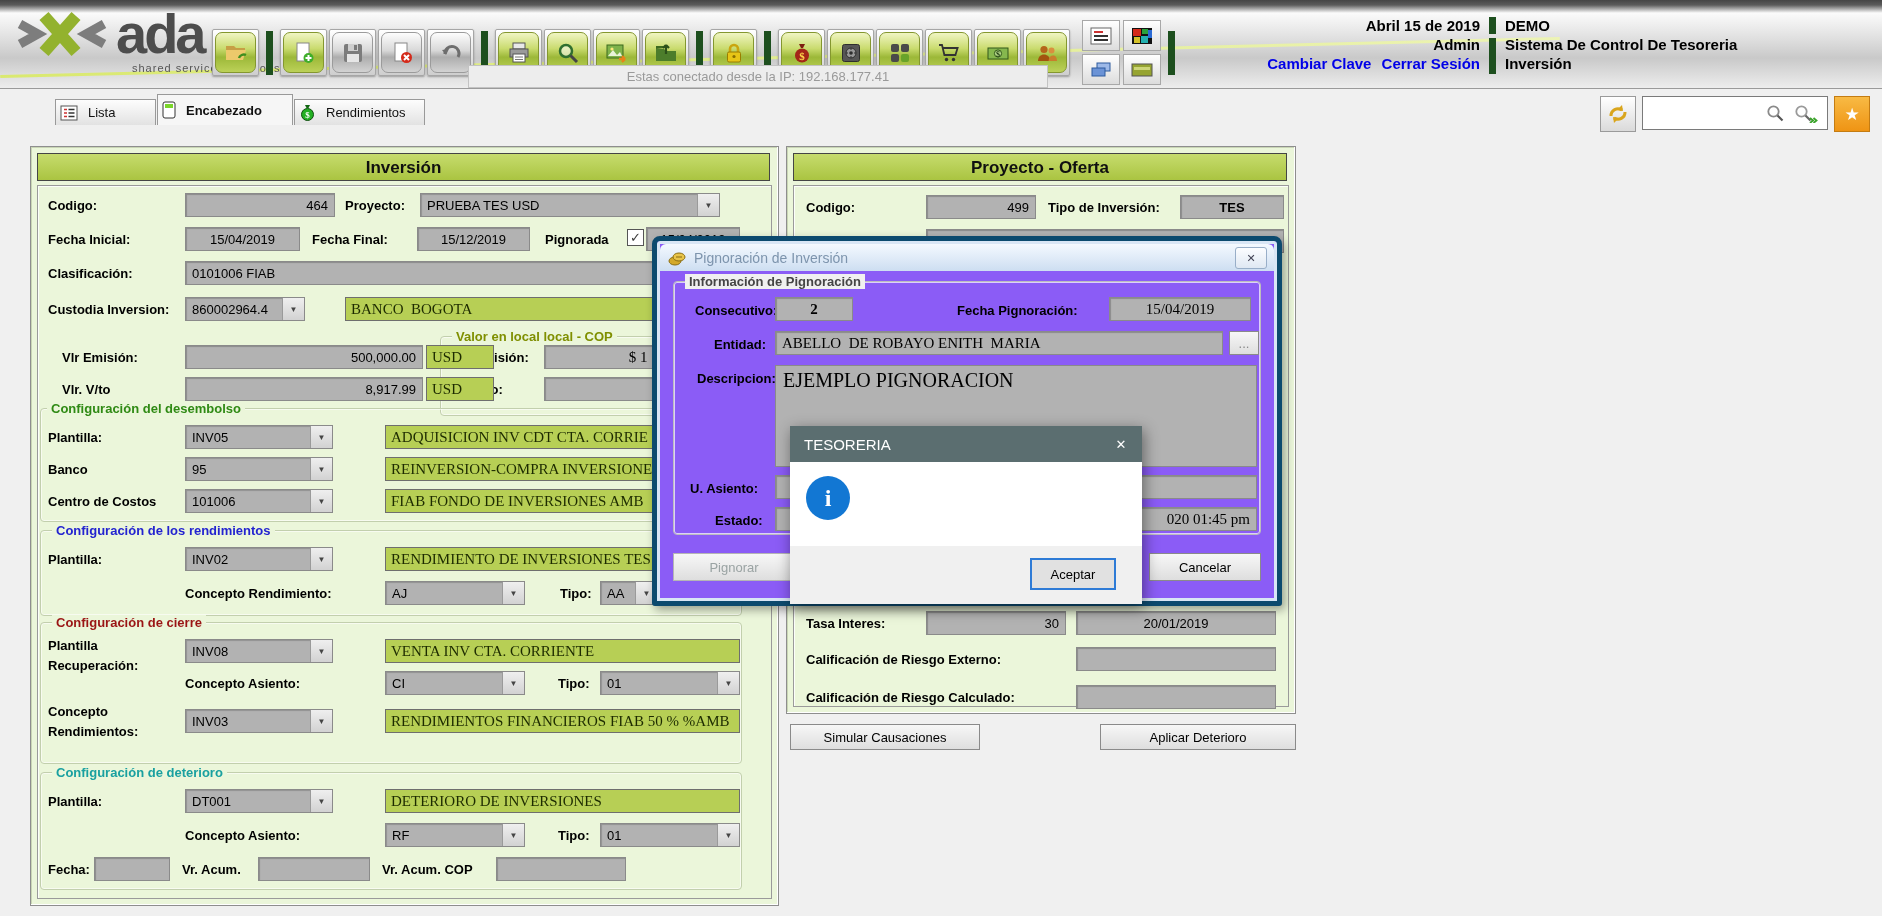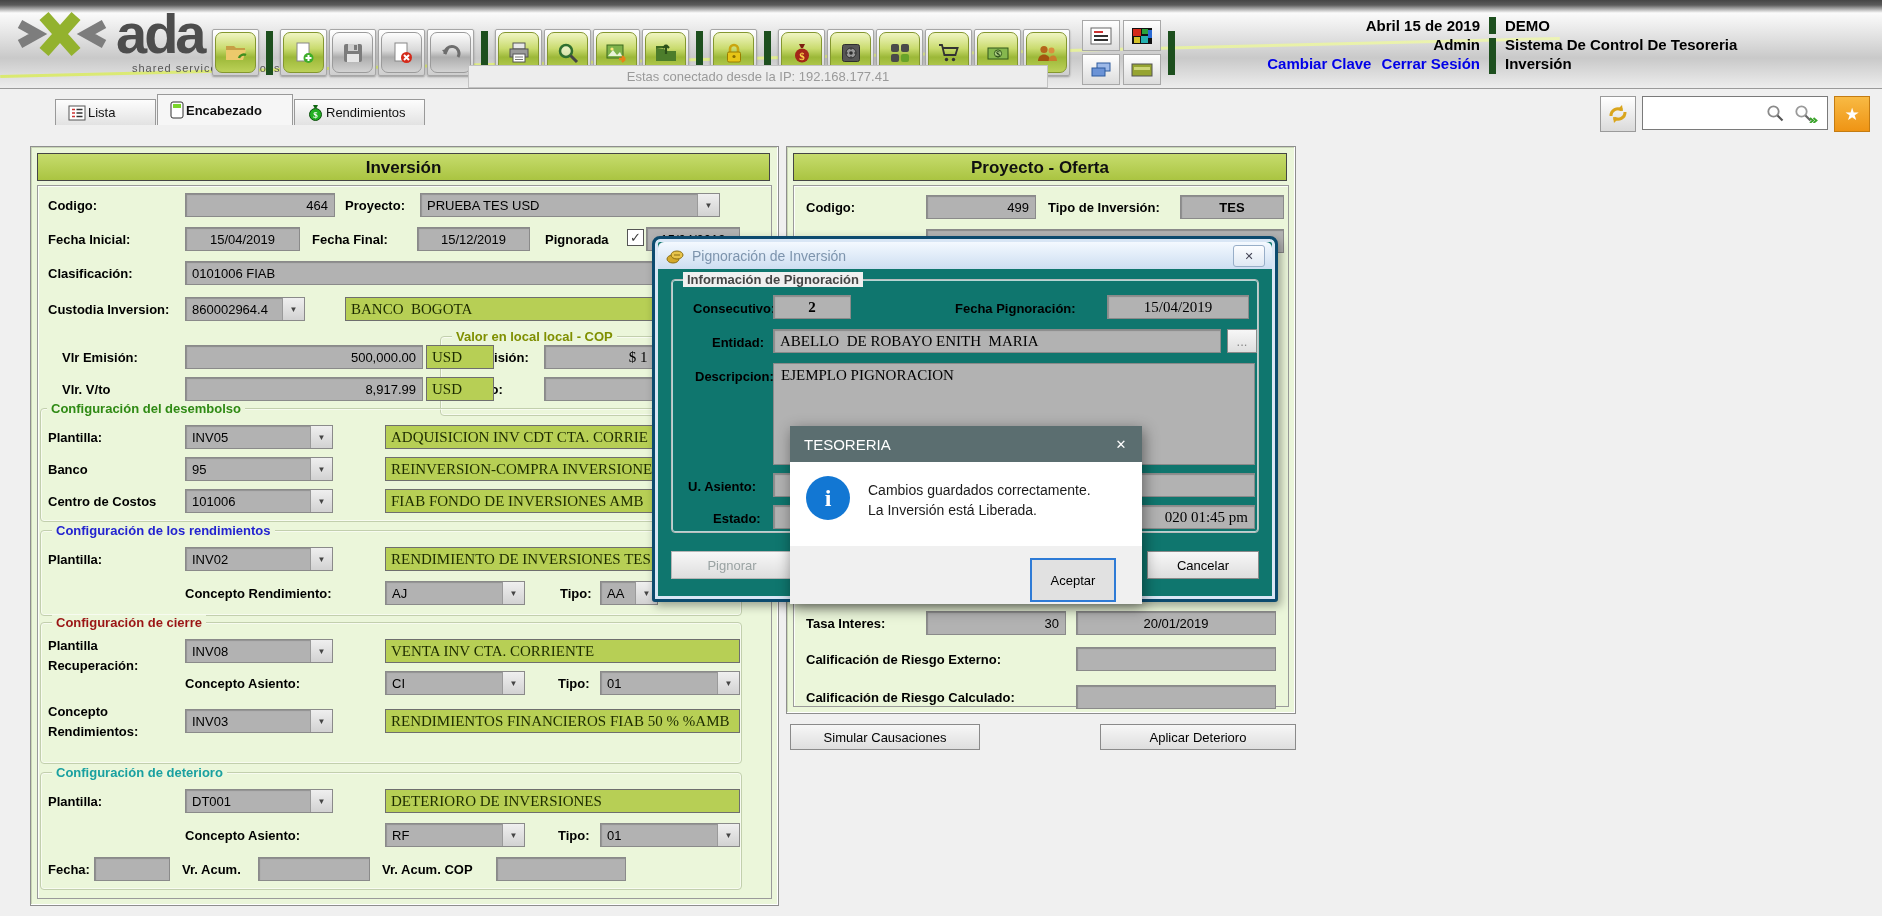--- a/index.html
+++ b/index.html
@@ -23,21 +23,21 @@
   .sbtn{border:1px solid #a8a8a8;background:linear-gradient(#ffffff,#dcdcdc);display:flex;align-items:center;justify-content:center}
   .statusbox{position:absolute;left:468px;top:65px;width:578px;height:21px;background:#ededed;border:1px solid #c3c3c3;color:#9a9a9a;font-size:13px;display:flex;align-items:center;justify-content:center}
   .session{position:absolute;left:1248px;top:16px;display:flex;gap:9px}
   .s-col1{width:232px;text-align:right;font-weight:bold;font-size:15px;line-height:19px;color:#000;white-space:nowrap}
   .s-links a{color:#0000e8;text-decoration:none;font-weight:bold;cursor:pointer}
   .s-bars{display:flex;flex-direction:column;gap:4px;padding-top:1px}
   .s-bar{width:7px;background:#1d4f1e}
   .s-col2{font-weight:bold;font-size:15px;line-height:19px;color:#000;white-space:nowrap}
 
   
-  .tab{position:absolute;top:99px;height:26px;display:flex;align-items:center;gap:2px;padding:0 12px;background:linear-gradient(#fdfdfd,#e2e2e2);border:1px solid #999;border-bottom:none;font-size:13px;color:#111;box-sizing:border-box;cursor:pointer}
+  .tab{position:absolute;top:99px;height:26px;display:flex;align-items:center;gap:10px;padding:0 4px;background:linear-gradient(#fdfdfd,#e2e2e2);border:1px solid #999;border-bottom:none;font-size:13px;color:#111;box-sizing:border-box;cursor:pointer}
   .tab.active{top:94px;height:31px;background:#f6f6f6;font-weight:bold;z-index:3}
   .qbtn{position:absolute;width:36px;height:36px;border:1px solid #9a9a9a;background:linear-gradient(#ffffff,#dadada);display:flex;align-items:center;justify-content:center;box-sizing:border-box}
   .qinput{position:absolute;left:1642px;top:96px;width:186px;height:34px;border:1px solid #7a7a7a;background:#fff;box-sizing:border-box;padding:0 56px 0 8px;font:13px "Liberation Sans",sans-serif}
   .qmag{position:absolute;top:104px}
   .obtn{background:linear-gradient(#f8ba44,#ef9414);border:1px solid #c47c12}
   .obtn .star{color:#fff;font-size:17px;line-height:17px}
 
   
   .panel{position:absolute;background:#ebf6da;border:1px solid #8e8e8e;box-shadow:inset -1px -1px 0 #fff,inset 1px 1px 0 #c9d6b5}
   .ptitle{position:absolute;height:28px;background:linear-gradient(#c6dc6d,#aac441);border:1px solid #454545;text-align:center;font-weight:bold;font-size:17px;line-height:28px;color:#101010;box-sizing:border-box}
@@ -51,38 +51,38 @@
   .gfld{position:absolute;height:24px;background:#b7cf55;border:1px solid #6e6e6e;box-sizing:border-box;display:flex;align-items:center;padding:0 5px;font-family:"Liberation Serif",serif;font-size:15px;color:#1d2b00;white-space:nowrap;overflow:hidden}
   .combo{position:absolute;height:24px;background:#b2b2b2;border:1px solid #8a8a8a;box-sizing:border-box;display:flex;box-shadow:inset 1px 1px 1px rgba(0,0,0,.18);cursor:pointer}
   .combo .cval{flex:1;display:flex;align-items:center;padding:0 6px;font-size:13px;color:#000;overflow:hidden;white-space:nowrap}
   .combo .carw{width:21px;background:linear-gradient(#efefef,#d2d2d2);border-left:1px solid #9a9a9a;display:flex;align-items:center;justify-content:center;font-size:8px;color:#444}
   .grp{position:absolute;border:1px solid #c2cfad;border-radius:4px;box-shadow:inset 0 0 0 1px rgba(255,255,255,.6)}
   .gleg{position:absolute;font-weight:bold;font-size:13px;padding:0 4px;background:#ebf6da;white-space:nowrap}
   .chk{position:absolute;width:17px;height:17px;background:#fff;border:1px solid #555;box-sizing:border-box;display:flex;align-items:center;justify-content:center;font-size:13px;color:#3a3a3a;cursor:pointer}
   .wbtn{position:absolute;background:linear-gradient(#f7f7f7,#dedede);border:1px solid #8a8a8a;font-size:13px;color:#000;display:flex;align-items:center;justify-content:center;box-sizing:border-box;cursor:pointer}
 
   
-  .dialog{position:absolute;left:652px;top:236px;width:620px;height:360px;background:#0f766e;border:3px solid #0c4a6e;border-radius:8px 8px 3px 3px;box-shadow:inset 0 0 0 3px #d9e6f5,3px 4px 10px rgba(0,0,0,.35);z-index:10}
+  .dialog{position:absolute;left:652px;top:236px;width:620px;height:360px;background:#8b5cf6;border:5px solid #0c4a6e;border-radius:8px 8px 3px 3px;box-shadow:inset 0 0 0 3px #d9e6f5,3px 4px 10px rgba(0,0,0,.35);z-index:10}
   .dtitle{position:absolute;left:3px;top:3px;right:3px;height:27px;background:linear-gradient(#f4f9ff,#cddef1);border-radius:6px 6px 0 0;display:flex;align-items:center;padding:0 8px;box-sizing:border-box}
   .dtitle .txt{font-size:14px;color:#7d94ad;margin-left:8px}
   .dclose{position:absolute;right:10px;top:6px;width:30px;height:20px;background:linear-gradient(#fcfdff,#dfe8f3);border:1px solid #98aec8;border-radius:3px;display:flex;align-items:center;justify-content:center;font-size:11px;color:#445;cursor:pointer}
   .dgrp{position:absolute;border:1px solid #bcbcbc;border-radius:4px;box-shadow:inset 0 0 0 1px rgba(255,255,255,.7)}
   .dleg{position:absolute;font-weight:bold;font-size:13px;color:#454545;background:#f0f0f0;padding:0 4px;white-space:nowrap}
   .dlbl{position:absolute;font-weight:bold;font-size:13px;color:#000;white-space:nowrap}
-  .dtxt{position:absolute;background:#b2b2b2;border:1px solid #8a8a8a;box-sizing:border-box;font-family:"Liberation Serif",serif;font-size:15px;color:#000;padding:3px 7px}
+  .dtxt{position:absolute;background:#b2b2b2;border:1px solid #8a8a8a;box-sizing:border-box;font-family:"Liberation Serif",serif;font-size:20px;color:#000;padding:3px 7px}
   .btn-disabled{color:#9aa3a3;border-color:#b5b5b5;cursor:default}
 
   
   .msgbox{position:absolute;left:790px;top:426px;width:352px;height:178px;background:#fff;box-shadow:2px 4px 14px rgba(0,0,0,.45);z-index:20}
   .mtitle{position:absolute;left:0;top:0;right:0;height:36px;background:#5b6e70;display:flex;align-items:center;padding:0 14px;color:#fff;font-size:15px;box-sizing:border-box}
   .mclose{position:absolute;right:8px;top:8px;width:26px;height:20px;display:flex;align-items:center;justify-content:center;color:#fff;font-size:13px;cursor:pointer}
   .mfooter{position:absolute;left:0;right:0;top:120px;bottom:0;background:#f0f0f0}
   .minfo{position:absolute;left:16px;top:50px;width:44px;height:44px;border-radius:50%;background:#1277d3;color:#fff;display:flex;align-items:center;justify-content:center;font:bold 24px "Liberation Serif",serif}
   .mtext{position:absolute;left:78px;top:54px;font-size:14px;color:#1a1a1a;line-height:20px}
-  .mok{position:absolute;left:240px;top:132px;width:86px;height:44px;background:#e1e1e1;border:2px solid #2e7bd6;font-size:13px;display:flex;align-items:center;justify-content:center;box-sizing:border-box;cursor:pointer}
+  .mok{position:absolute;left:240px;top:132px;width:86px;height:32px;background:#e1e1e1;border:2px solid #2e7bd6;font-size:13px;display:flex;align-items:center;justify-content:center;box-sizing:border-box;cursor:pointer}
 
   .frag{position:absolute;left:1152px;top:587px;font-weight:bold;font-size:13px;color:#000;z-index:5}
   .pre{white-space:pre}
   svg{display:block}
 </style>
 </head>
 <body>
 
 <div id="app">
 
@@ -581,20 +581,16 @@
 
   <div class="msgbox">
     <div class="mtitle">
         <span>TESORERIA</span>
       </div>
     <div class="mclose">
         <span>✕</span>
       </div>
     <div class="mfooter"></div>
     <div class="minfo">i</div>
-    <div class="mtext">
-      <div>Cambios guardados correctamente.</div>
-      <div>La Inversión está Liberada.</div>
-    </div>
     <div class="mok">Aceptar</div>
   </div>
 
 </div>
 
 </body></html>

